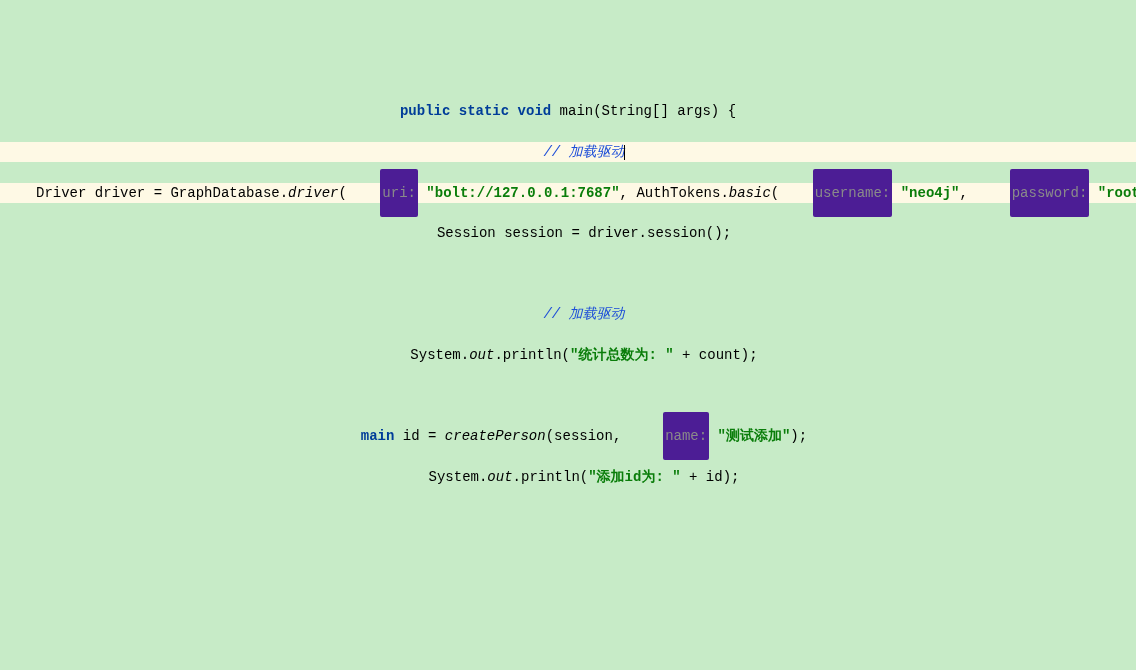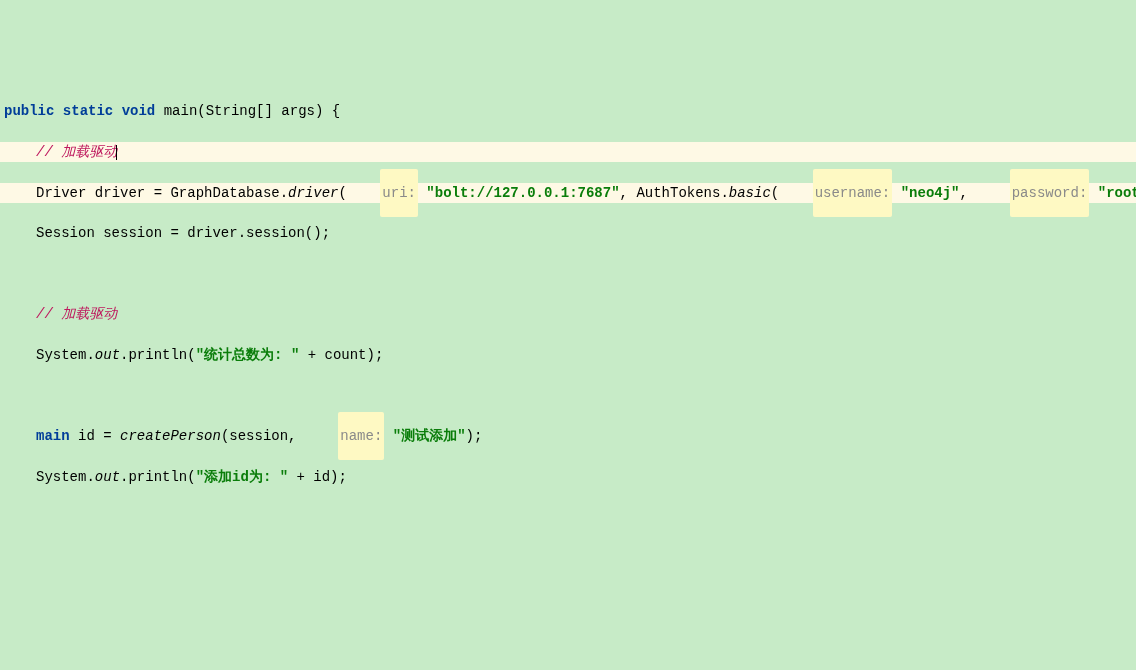--- a/index.html
+++ b/index.html
@@ -13,31 +13,32 @@
       background: #c7ebc7;
       line-height: 1.45;
       white-space: pre;
       padding: 0;
     }
     .code-container {
       padding: 0;
     }
     .line {
       padding: 0 4px;
+      text-align: center;
     }
     .highlight-line {
       background: #fef9e5;
     }
     .kw { color: #003d99; font-weight: bold; }
     .method-decl { color: #000; }
     .plain { color: #000; }
-    .comment { color: #be185d; font-style: italic; }
+    .comment { color: #1d4ed8; font-style: italic; }
     .italic { font-style: italic; }
     .string { color: #0a7d0a; font-weight: bold; }
-    .param-hint { color: #8a8a8a; background: #fef9c3; padding: 16px 2px; border-radius: 2px; margin-left: 25px; }
+    .param-hint { color: #8a8a8a; background: #4c1d95; padding: 16px 2px; border-radius: 2px; margin-left: 25px; }
     .static-field { }
     .brace { color: #000; }
     .cursor {
       display: inline-block;
       width: 1px;
       height: 15px;
       background: #000;
       vertical-align: text-bottom;
       margin-left: -1px;
     }

